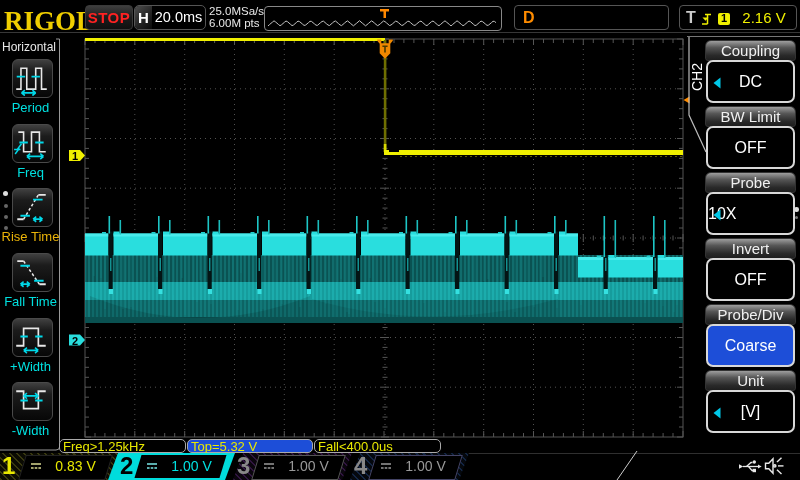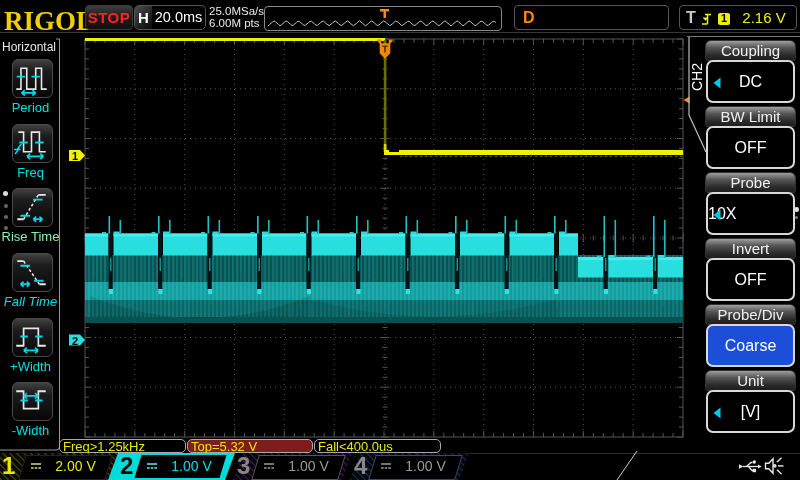--- a/index.html
+++ b/index.html
@@ -674,30 +674,30 @@
   </svg>
 <div class="abs" style="left:0px;top:164.5px;width:61px;text-align:center;font-size:13px;color:#00e0e0;">Freq</div>
 <div class="abs" style="left:12px;top:188px;width:39px;height:37px;border-radius:6px;
   background:linear-gradient(#404040 0%,#1c1c1c 30%,#070707 100%);border:1px solid #4a4a4a;"></div>
 <svg class="abs" style="left:12px;top:188px;" width="39" height="37" viewBox="0 0 37 32" preserveAspectRatio="none">
     <path d="M5 27 h6 M25 6 h7" stroke="#e8e8e8" stroke-width="1.6"></path>
 <path d="M11 27 L25 6" stroke="#e8e8e8" stroke-width="1.4" stroke-dasharray="2.5 2"></path>
 <path d="M8 24 h9 M20 10 h9" stroke="#00d8e8" stroke-width="1.6"></path>
 <path d="M20 27 h9 M20 27 l3 -2.2 M20 27 l3 2.2 M29 27 l-3 -2.2 M29 27 l-3 2.2" stroke="#00d8e8" stroke-width="1.5" fill="none"></path>
   </svg>
-<div class="abs" style="left:0px;top:229px;width:61px;text-align:center;font-size:13px;color:#86efac;">Rise Time</div>
+<div class="abs" style="left:0px;top:229px;width:61px;text-align:center;font-size:13px;color:#eab308;">Rise Time</div>
 <div class="abs" style="left:12px;top:253px;width:39px;height:37px;border-radius:6px;
   background:linear-gradient(#404040 0%,#1c1c1c 30%,#070707 100%);border:1px solid #4a4a4a;"></div>
 <svg class="abs" style="left:12px;top:253px;" width="39" height="37" viewBox="0 0 37 32" preserveAspectRatio="none">
     <path d="M5 7 h6 M26 27 h6" stroke="#e8e8e8" stroke-width="1.6"></path>
 <path d="M11 7 L26 27" stroke="#e8e8e8" stroke-width="1.4" stroke-dasharray="2.5 2"></path>
 <path d="M8 11 h9 M21 24 h9" stroke="#00d8e8" stroke-width="1.6"></path>
 <path d="M8 27 h9 M8 27 l3 -2.2 M8 27 l3 2.2 M17 27 l-3 -2.2 M17 27 l-3 2.2" stroke="#00d8e8" stroke-width="1.5" fill="none"></path>
   </svg>
-<div class="abs" style="left:0px;top:294px;width:61px;text-align:center;font-size:13px;color:#00e0e0;font-style:italic;">Fall Time</div>
+<div class="abs" style="left:0px;top:294px;width:61px;text-align:center;font-size:13px;color:#00e0e0;">Fall Time</div>
 <div class="abs" style="left:12px;top:317.5px;width:39px;height:37px;border-radius:6px;
   background:linear-gradient(#404040 0%,#1c1c1c 30%,#070707 100%);border:1px solid #4a4a4a;"></div>
 <svg class="abs" style="left:12px;top:317.5px;" width="39" height="37" viewBox="0 0 37 32" preserveAspectRatio="none">
     <path d="M4 24 h7 V9 h14 V24 h7" stroke="#e8e8e8" stroke-width="1.6" fill="none"></path>
 <path d="M8 16 h7 M22 16 h7" stroke="#00d8e8" stroke-width="1.6"></path>
 <path d="M11 28 h14 M11 28 l3.2 -2.4 M11 28 l3.2 2.4 M25 28 l-3.2 -2.4 M25 28 l-3.2 2.4" stroke="#00d8e8" stroke-width="1.5" fill="none"></path>
   </svg>
 <div class="abs" style="left:0px;top:358.5px;width:61px;text-align:center;font-size:13px;color:#00e0e0;">+Width</div>
 <div class="abs" style="left:12px;top:382px;width:39px;height:37px;border-radius:6px;
   background:linear-gradient(#404040 0%,#1c1c1c 30%,#070707 100%);border:1px solid #4a4a4a;"></div>
@@ -748,38 +748,38 @@
   background:#000;border:2px solid #d8d8d8;text-align:center;line-height:39px;
   font-size:16px;color:#fff;">[V]<svg class="abs" style="left:5px;top:15px;" width="8" height="12" viewBox="0 0 8 12">
       <path d="M7.5 0.5 L0.5 6 L7.5 11.5 Z" fill="#00c8e8"></path>
     </svg></div>
 <div class="abs" style="left:794px;top:207px;width:4.5px;height:4.5px;border-radius:50%;background:#ddd;"></div>
 <div class="abs" style="left:795px;top:215.5px;width:3px;height:3px;border-radius:50%;background:#777;"></div>
 <div class="abs" style="left:59px;top:439px;width:127px;height:14px;border-radius:5px;
   background:#000;border:1px solid #aaa;font-size:13px;color:#e8e800;line-height:14px;
   padding-left:3px;box-sizing:border-box;">Freq&gt;1.25kHz</div>
 <div class="abs" style="left:187px;top:439px;width:126px;height:14px;border-radius:5px;
-  background:#7f1d1d;border:1px solid #aaa;font-size:13px;color:#e8e800;line-height:14px;
+  background:#1d4ed8;border:1px solid #aaa;font-size:13px;color:#e8e800;line-height:14px;
   padding-left:3px;box-sizing:border-box;">Top=5.32 V</div>
 <div class="abs" style="left:314px;top:439px;width:127px;height:14px;border-radius:5px;
   background:#000;border:1px solid #aaa;font-size:13px;color:#e8e800;line-height:14px;
   padding-left:3px;box-sizing:border-box;">Fall&lt;400.0us</div>
 <div class="abs" style="left:0;top:453px;width:800px;height:27px;background:#000;"></div>
 <div class="abs" style="left:440px;top:452.5px;width:360px;height:1px;background:#2f2f2f;"></div>
 
 <div class="abs" style="left:0;top:453px;width:119px;height:27px;background:repeating-linear-gradient(45deg,#38380f 0 1.5px,#0b0b03 1.5px 5px);
   clip-path:polygon(0 0,119px 0,109px 27px,0 27px);"></div>
 <div class="abs" style="left:2px;top:452px;font-size:24px;font-weight:bold;color:#e8e800;">1</div>
 <div class="abs" style="left:22px;top:455px;width:85px;height:23px;background:#000;
   transform:skewX(-17deg);border:1px solid #222;"></div>
 <div class="abs" style="left:22px;top:455px;width:85px;height:23px;">
     <svg width="12" height="10" viewBox="0 0 12 10" style="position:absolute;left:8px;top:7px;">
 <path d="M1 2 h10 M1 6 h2.6 M4.7 6 h2.6 M8.4 6 h2.6" stroke="#d8d890" stroke-width="1.6"></path>
     </svg>
-  <div class="abs" style="left:26px;top:3px;width:55px;text-align:center;font-size:14px;color:#e8e800;">2.00 V</div>
+  <div class="abs" style="left:26px;top:3px;width:55px;text-align:center;font-size:14px;color:#e8e800;">0.83 V</div>
   </div>
 
 <div class="abs" style="left:108px;top:453px;width:127px;height:27px;background:#00dcdc;
   clip-path:polygon(10px 0,127px 0,117px 27px,0 27px);"></div>
 <div class="abs" style="left:120px;top:452px;font-size:24px;font-weight:bold;color:#000;">2</div>
 <div class="abs" style="left:138px;top:455px;width:85px;height:23px;background:#000;
   transform:skewX(-17deg);"></div>
 <div class="abs" style="left:138px;top:455px;width:85px;height:23px;">
     <svg width="12" height="10" viewBox="0 0 12 10" style="position:absolute;left:8px;top:7px;">
 <path d="M1 2 h10 M1 6 h2.6 M4.7 6 h2.6 M8.4 6 h2.6" stroke="#7ae8e8" stroke-width="1.6"></path>

